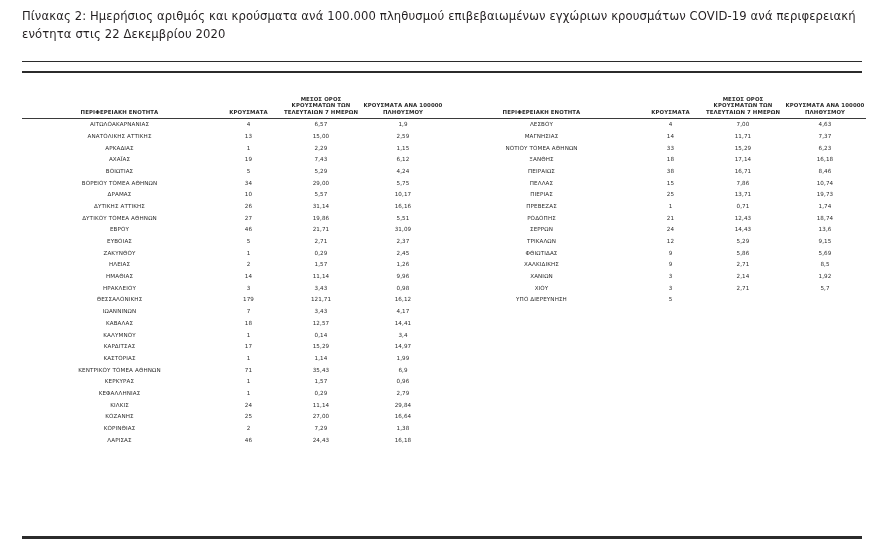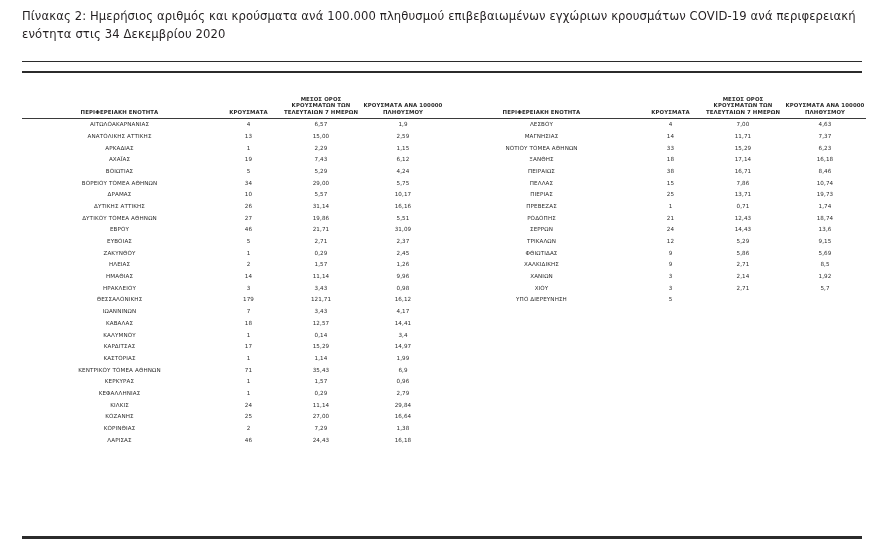--- a/index.html
+++ b/index.html
@@ -93,21 +93,21 @@
   col.w-cases { width: 63px; }
   col.w-avg   { width: 82px; }
   col.w-rate  { width: 82px; }
 
   .hdr-l1 { display:block; }
   .hdr-l2 { display:block; }
 </style>
 </head>
 <body>
 
-<div class="caption">Πίνακας 2: Ημερήσιος αριθμός και κρούσματα ανά 100.000 πληθυσμού επιβεβαιωμένων εγχώριων κρουσμάτων COVID-19 ανά περιφερειακή ενότητα στις 34 Δεκεμβρίου 2020</div>
+<div class="caption">Πίνακας 2: Ημερήσιος αριθμός και κρούσματα ανά 100.000 πληθυσμού επιβεβαιωμένων εγχώριων κρουσμάτων COVID-19 ανά περιφερειακή ενότητα στις 22 Δεκεμβρίου 2020</div>
 
 <div class="rule rule-top-1"></div>
 <div class="rule rule-top-2"></div>
 
 <div class="tables">
 
   <div class="tbl-wrap">
     <table class="grid">
       <colgroup>
         <col class="w-name">

